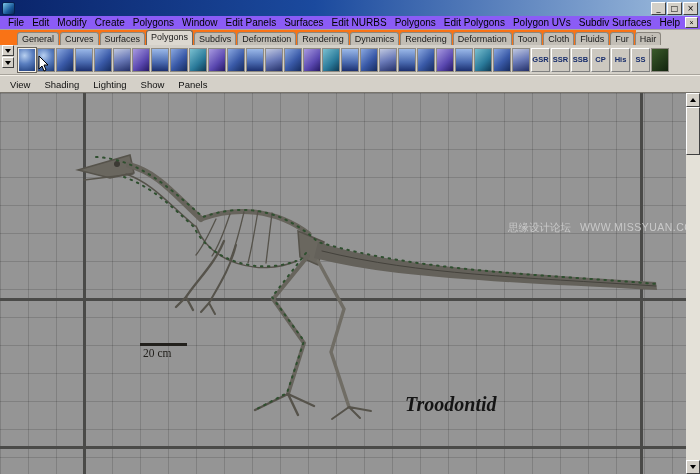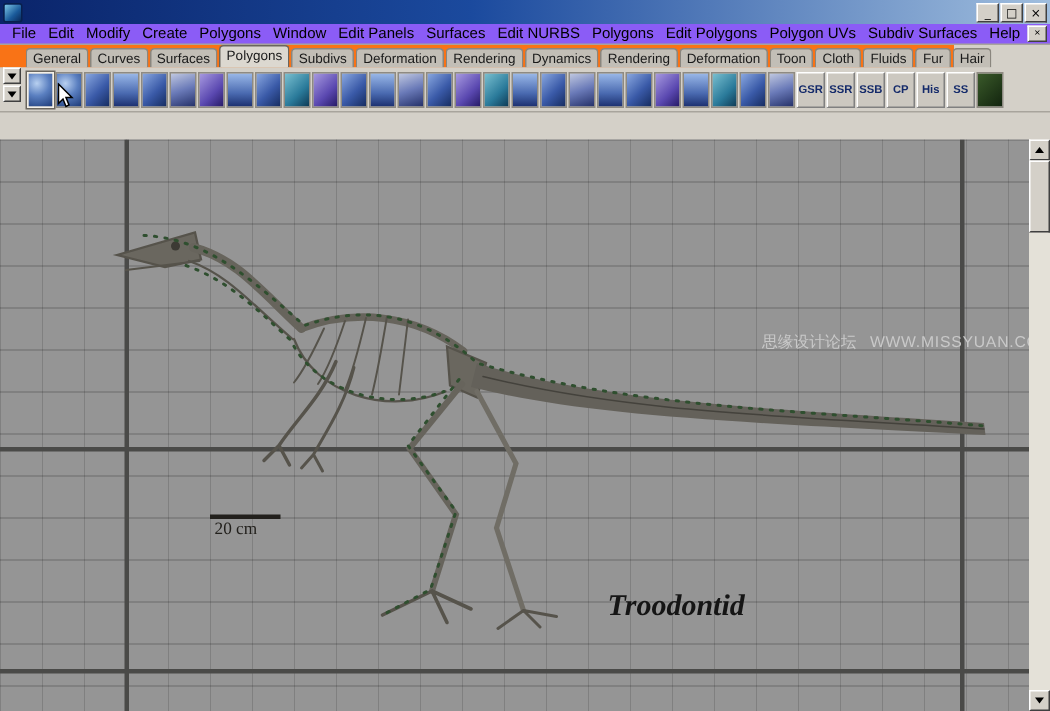--- a/index.html
+++ b/index.html
@@ -181,20 +181,27 @@
       <button class="lbtn">GSR</button>
       <button class="lbtn">SSR</button>
       <button class="lbtn">SSB</button>
       <button class="lbtn">CP</button>
       <button class="lbtn">His</button>
       <button class="lbtn">SS</button>
       <div class="ic vdark"></div>
     </div>
   </div>
 
+  <div class="panelmenu">
+    <span class="pitem">View</span>
+    <span class="pitem">Shading</span>
+    <span class="pitem">Lighting</span>
+    <span class="pitem">Show</span>
+    <span class="pitem">Panels</span>
+  </div>
 
   <div class="viewport">
     <div class="ax" style="left:83px;top:0;width:3px;height:381px;"></div>
     <div class="ax" style="left:640px;top:0;width:3px;height:381px;"></div>
     <div class="ax" style="left:0;top:205px;width:686px;height:3px;"></div>
     <div class="ax" style="left:0;top:353px;width:686px;height:3px;"></div>
 
     <svg class="skel" width="686" height="381" viewBox="0 0 686 381">
       <g stroke="#56534b" fill="none" stroke-width="2" stroke-linecap="round">
 

